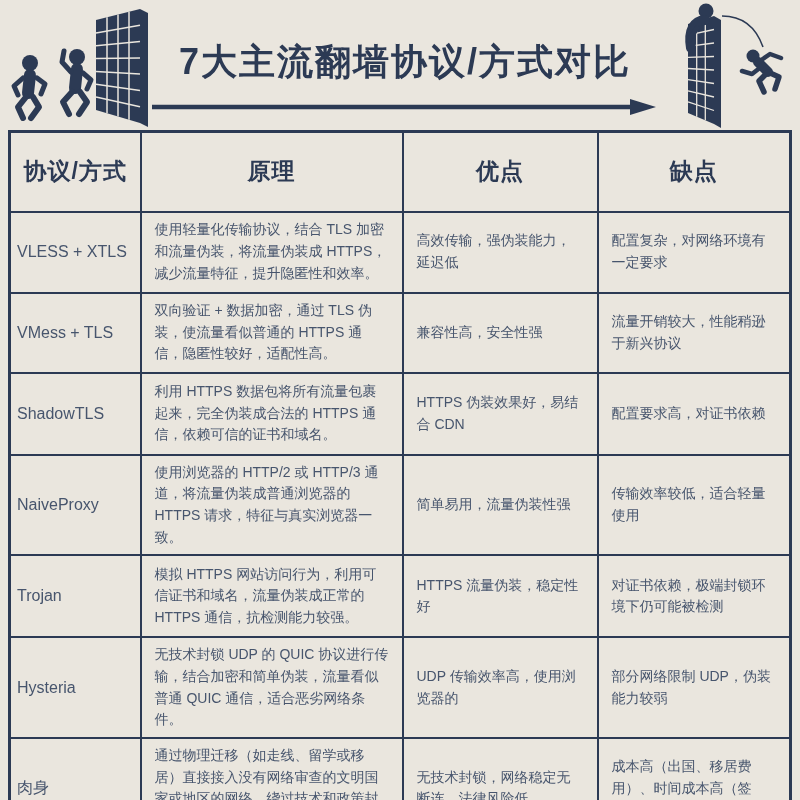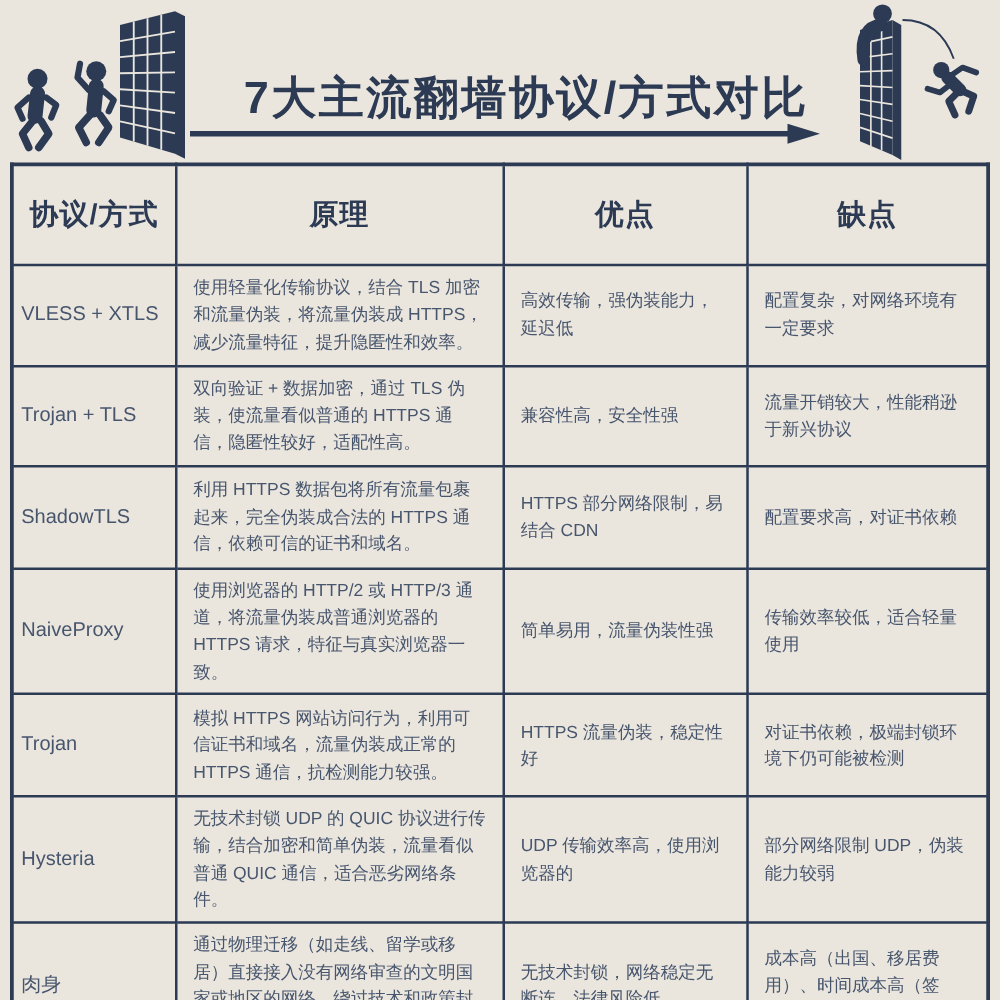--- a/index.html
+++ b/index.html
@@ -7,21 +7,21 @@
     position:relative;
     width:800px; height:800px;
     background:#eae6de;
     font-family:"Liberation Sans", sans-serif;
     overflow:hidden;
   }
   .header { position:absolute; left:0; top:0; width:800px; height:130px; }
   .header-art { position:absolute; left:0; top:0; }
   .page-title {
     position:absolute; left:152px; top:38px; width:506px;
-    margin:16px; text-align:center;
+    margin:0; text-align:center;
     font-size:36px; font-weight:900; letter-spacing:2px;
     color:#2c3a54; white-space:nowrap;
   }
   .cmp-table {
     position:absolute; left:8px; top:130px; width:781px;
     border-collapse:collapse; table-layout:fixed;
     background:#eae6de;
     border:3px solid #2c3a54;
   }
   .cmp-table th, .cmp-table td { border:2px solid #2c3a54; vertical-align:middle; }
@@ -135,29 +135,29 @@
       </tr>
     </thead>
     <tbody>
       <tr style="height:81px">
         <td class="protocol-cell">VLESS + XTLS</td>
         <td class="detail-cell">使用轻量化传输协议，结合 TLS 加密和流量伪装，将流量伪装成 HTTPS，减少流量特征，提升隐匿性和效率。</td>
         <td class="detail-cell">高效传输，强伪装能力，延迟低</td>
         <td class="detail-cell">配置复杂，对网络环境有一定要求</td>
       </tr>
       <tr style="height:80px">
-        <td class="protocol-cell">Trojan + TLS</td>
+        <td class="protocol-cell">VMess + TLS</td>
         <td class="detail-cell">双向验证 + 数据加密，通过 TLS 伪装，使流量看似普通的 HTTPS 通信，隐匿性较好，适配性高。</td>
         <td class="detail-cell">兼容性高，安全性强</td>
         <td class="detail-cell">流量开销较大，性能稍逊于新兴协议</td>
       </tr>
       <tr style="height:82px">
         <td class="protocol-cell">ShadowTLS</td>
         <td class="detail-cell">利用 HTTPS 数据包将所有流量包裹起来，完全伪装成合法的 HTTPS 通信，依赖可信的证书和域名。</td>
-        <td class="detail-cell">HTTPS 部分网络限制，易结合 CDN</td>
+        <td class="detail-cell">HTTPS 伪装效果好，易结合 CDN</td>
         <td class="detail-cell">配置要求高，对证书依赖</td>
       </tr>
       <tr style="height:81px">
         <td class="protocol-cell">NaiveProxy</td>
         <td class="detail-cell">使用浏览器的 HTTP/2 或 HTTP/3 通道，将流量伪装成普通浏览器的 HTTPS 请求，特征与真实浏览器一致。</td>
         <td class="detail-cell">简单易用，流量伪装性强</td>
         <td class="detail-cell">传输效率较低，适合轻量使用</td>
       </tr>
       <tr style="height:82px">
         <td class="protocol-cell">Trojan</td>

